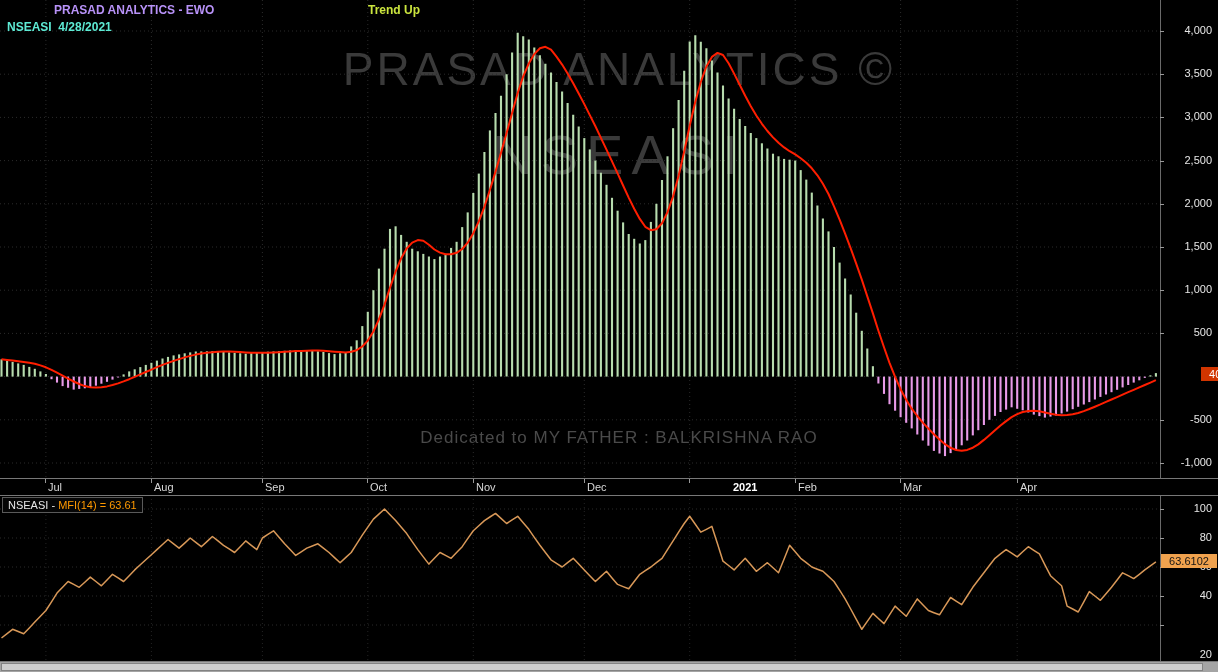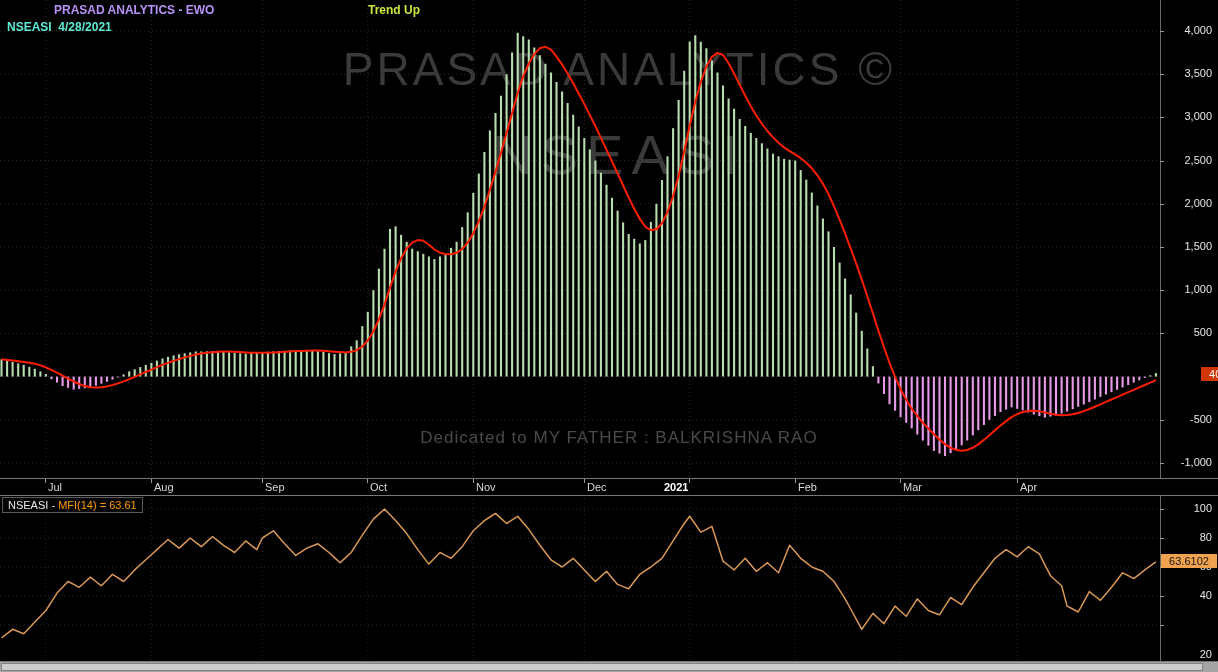--- a/index.html
+++ b/index.html
@@ -313,21 +313,21 @@
       <div class="xlabel" style="left: 154px;">Aug</div>
       <div class="xtick" style="left: 151px;"></div>
       <div class="xlabel" style="left: 265px;">Sep</div>
       <div class="xtick" style="left: 262px;"></div>
       <div class="xlabel" style="left: 370px;">Oct</div>
       <div class="xtick" style="left: 367px;"></div>
       <div class="xlabel" style="left: 476px;">Nov</div>
       <div class="xtick" style="left: 473px;"></div>
       <div class="xlabel" style="left: 587px;">Dec</div>
       <div class="xtick" style="left: 584px;"></div>
-      <div class="xlabel year" style="left: 664px;">2021</div>
+      <div class="xlabel year" style="left: 733px;">2021</div>
       <div class="xtick" style="left: 689px;"></div>
       <div class="xlabel" style="left: 798px;">Feb</div>
       <div class="xtick" style="left: 795px;"></div>
       <div class="xlabel" style="left: 903px;">Mar</div>
       <div class="xtick" style="left: 900px;"></div>
       <div class="xlabel" style="left: 1020px;">Apr</div>
       <div class="xtick" style="left: 1017px;"></div>
     </div>
   <div class="sep-h" style="top:661px"></div>
 

